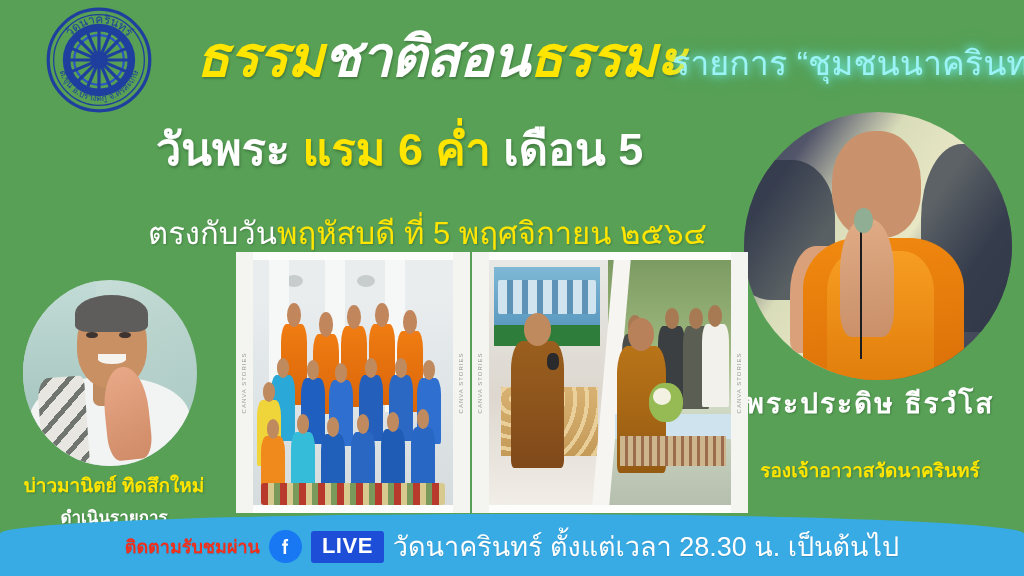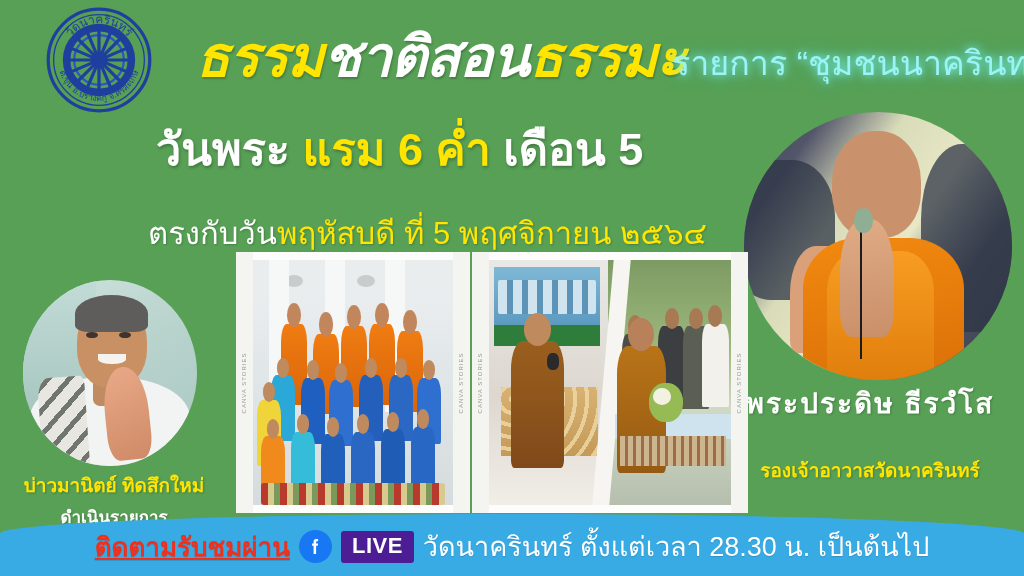--- a/index.html
+++ b/index.html
@@ -166,26 +166,26 @@
   
   #bottombar{
     position:absolute; left:0; bottom:0; width:1024px; height:62px;
     background:#38abe5;
     border-radius:56% 56% 0 0 / 22px 22px 0 0;
   }
   #bottom-inner{
     position:absolute; left:0; bottom:8px; width:1024px;
     display:flex; align-items:center; justify-content:center; gap:9px;
   }
-  #follow-text{ font-size:26px; font-weight:bold; color:#F22F1B; white-space:nowrap;
-    text-shadow:0 1px 1px rgba(0,0,0,.12);text-decoration:underline; }
+  #follow-text{ font-size:18px; font-weight:bold; color:#F22F1B; white-space:nowrap;
+    text-shadow:0 1px 1px rgba(0,0,0,.12); }
   #fb-icon{ width:33px; height:33px; border-radius:50%; background:#1877F2;
     display:flex; align-items:center; justify-content:center; }
   #fb-icon svg{ width:24px; height:24px; display:block; }
-  #live-badge{ background:#4c1d95; color:#ffffff; font-size:22px; font-weight:bold;
+  #live-badge{ background:#1d4ed8; color:#ffffff; font-size:22px; font-weight:bold;
     padding:1px 11px 3px; border-radius:3px; letter-spacing:.5px; line-height:28px; }
   #watch-text{ font-size:27px; color:#ffffff; white-space:nowrap;
     text-shadow:0 1px 1px rgba(0,0,0,.14); }
 </style>
 </head>
 <body>
 
 <div id="poster">
 
   <div id="logo">

